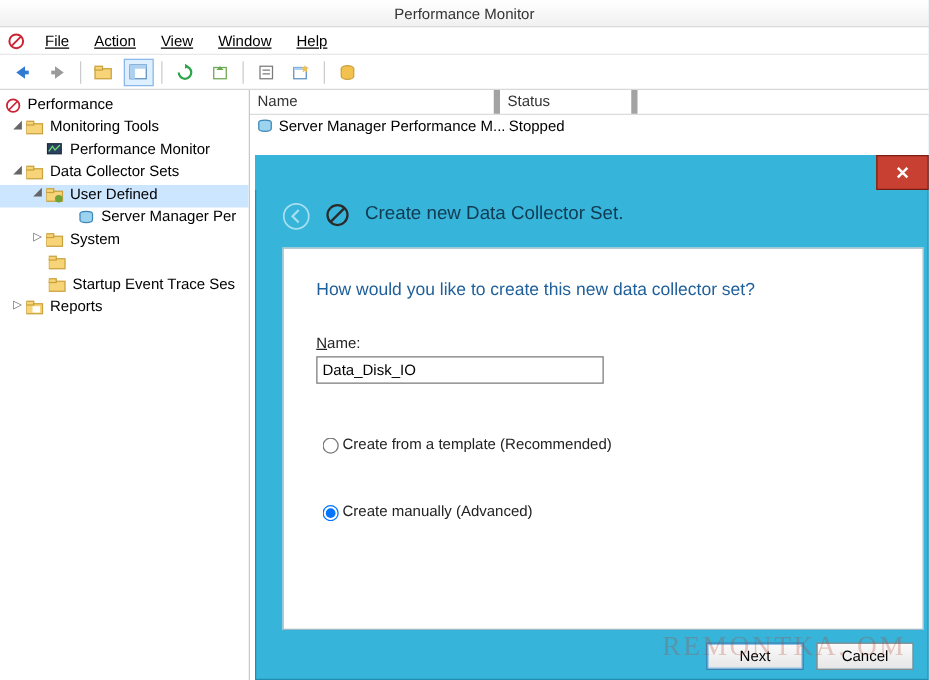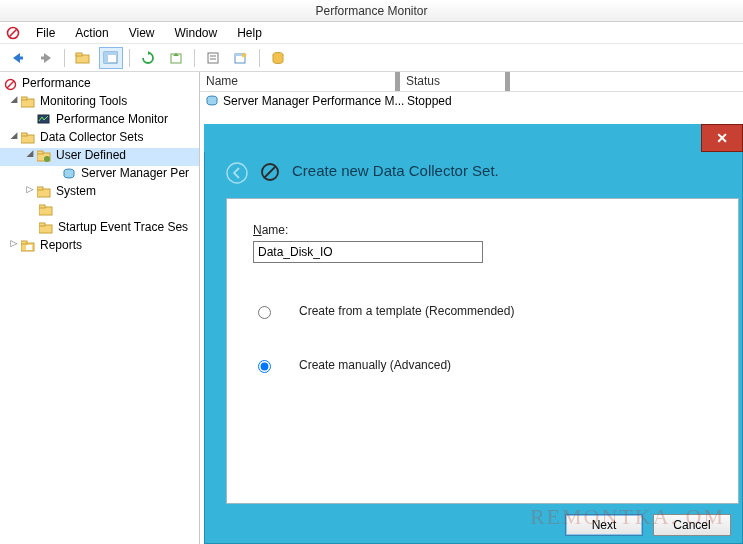--- a/index.html
+++ b/index.html
@@ -29,20 +29,21 @@
     align-items: center;
     padding-left: 6px;
     gap: 4px;
     background: #fff;
     border-bottom: 1px solid #e8e8e8;
   }
   .menu-bar .prohibit { margin-right:4px; }
   .menu-item {
     padding: 2px 8px;
     cursor: default;
+    text-decoration: underline;
   }
   .toolbar {
     height: 28px;
     display: flex;
     align-items: center;
     padding: 2px 6px;
     gap: 4px;
     background: #fff;
     border-bottom: 1px solid #d8d8d8;
   }
@@ -158,21 +159,21 @@
   .label { color:#222; margin-bottom:4px; }
   .label .ul { text-decoration: underline; }
   .txt {
     width: 230px;
     height: 22px;
     border: 1px solid #7a7a7a;
     padding: 2px 4px;
     font: inherit;
   }
   .radio-row {
-    display:flex;align-items:center;gap:25px;
+    display:flex;align-items:center;gap:0;
     margin-top: 40px;
     color:#222;
     font-size:12px;
   }
   .radio-row + .radio-row { margin-top: 38px; }
   .wiz-buttons {
     position:absolute;
     right: 12px;
     bottom: 8px;
     display:flex;
@@ -425,20 +426,21 @@
     <span>
       <svg width="20" height="20">
           <circle cx="10" cy="10" r="8" fill="none" stroke="#2b2b2b" stroke-width="1.8"></circle>
           <line x1="4.5" y1="15.5" x2="15.5" y2="4.5" stroke="#2b2b2b" stroke-width="1.8"></line>
         </svg>
     </span>
     <span style="color:#123a52;font-size:15px">Create new Data Collector Set.</span>
   </div>
 
   <div class="wiz-body">
+    <div class="wiz-q">How would you like to create this new data collector set?</div>
 
     <div class="label">
       <span class="ul">N</span><span>ame:</span>
     </div>
     <input class="txt" type="text" value="Data_Disk_IO" style="">
 
     <label class="radio-row">
       <input type="radio" name="mode" style="">
       <span><span>Create from a </span><span class="ul">t</span><span>emplate (Recommended)</span></span>
     </label>

